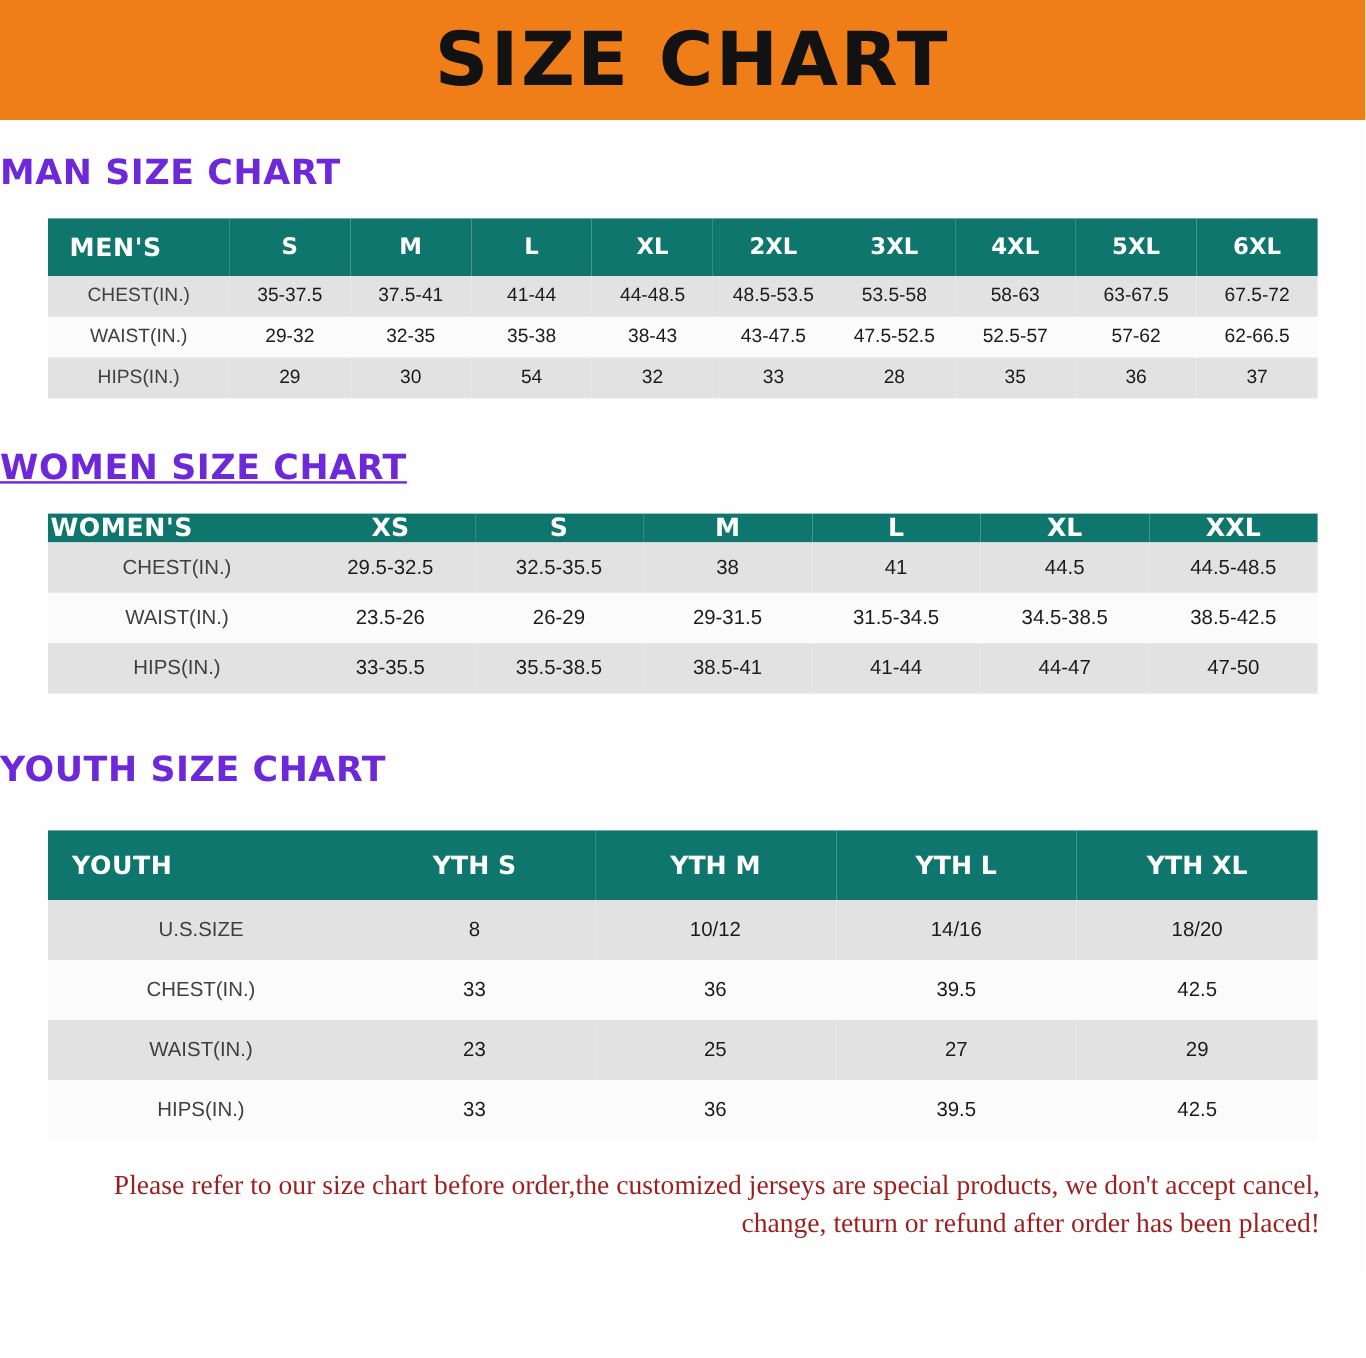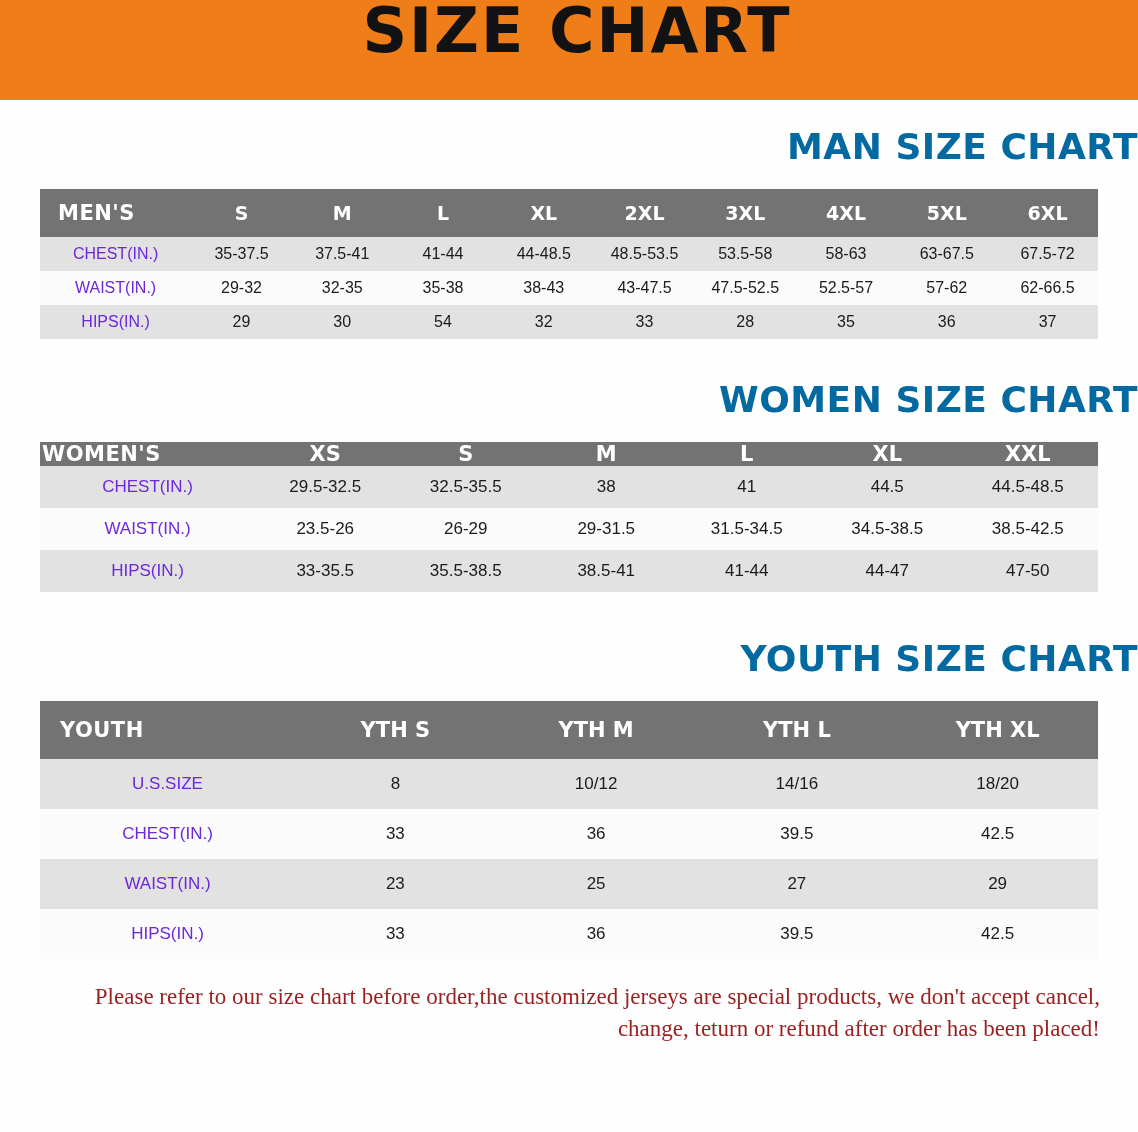--- a/index.html
+++ b/index.html
@@ -18,57 +18,58 @@
     height: 1132px;
     position: relative;
     background: #fefefe;
   }
 
   
   .banner {
     height: 100px;
     background: #f07e18;
     display: flex;
+    align-items: center;
     justify-content: center;
     padding-left: 16px;
   }
   .banner-title {
     font-family: "DejaVu Sans", sans-serif;
     font-weight: 700;
     font-size: 62px;
     letter-spacing: 2px;
     color: #121212;
     line-height: 1;
     text-align: center;
   }
 
   
   .section-title {
-    text-align: right;
+    text-align: left;
     font-family: "DejaVu Sans", sans-serif;
     font-weight: 700;
-    font-size: 36px;
-    color: #0369a1;
+    font-size: 29px;
+    color: #6d28d9;
     letter-spacing: 0.5px;
   }
   .t-man   { margin-top: 26px; margin-bottom: 22px; }
-  .t-women { margin-top: 40px; margin-bottom: 22px; }
-  .t-youth { margin-top: 46px; margin-bottom: 22px; padding-left: 32px; }
+  .t-women { margin-top: 40px; margin-bottom: 22px; text-decoration: underline; }
+  .t-youth { margin-top: 46px; margin-bottom: 34px; }
 
   
   .tbl-wrap {
     margin: 0 40px;
   }
   table {
     width: 100%;
     border-collapse: collapse;
     table-layout: fixed;
   }
   thead th {
-    background: #737373;
+    background: #0f766e;
     color: #ffffff;
     font-family: "DejaVu Sans", sans-serif;
     font-weight: 700;
     font-size: 19px;
     padding: 12px 2px;
     text-align: center;
   }
   thead th.first {
     text-align: left;
     padding-left: 18px;
@@ -78,21 +79,21 @@
   tbody td {
     font-family: "Liberation Sans", sans-serif;
     font-size: 16px;
     color: #1b1b1b;
     text-align: center;
     padding: 8px 2px;
   }
   tbody td.first {
     text-align: center;
     font-size: 16px;
-    color: #6d28d9;
+    color: #404040;
   }
   tbody tr.alt td { background: #e2e2e2; }
   tbody tr.plain td { background: #fbfbfb; }
 
   
   table.men col.c0 { width: 150px; }
   table.men col.cx { width: 100px; }
 
   
   table.women thead th { font-size: 21px; padding: 0 2px; }

